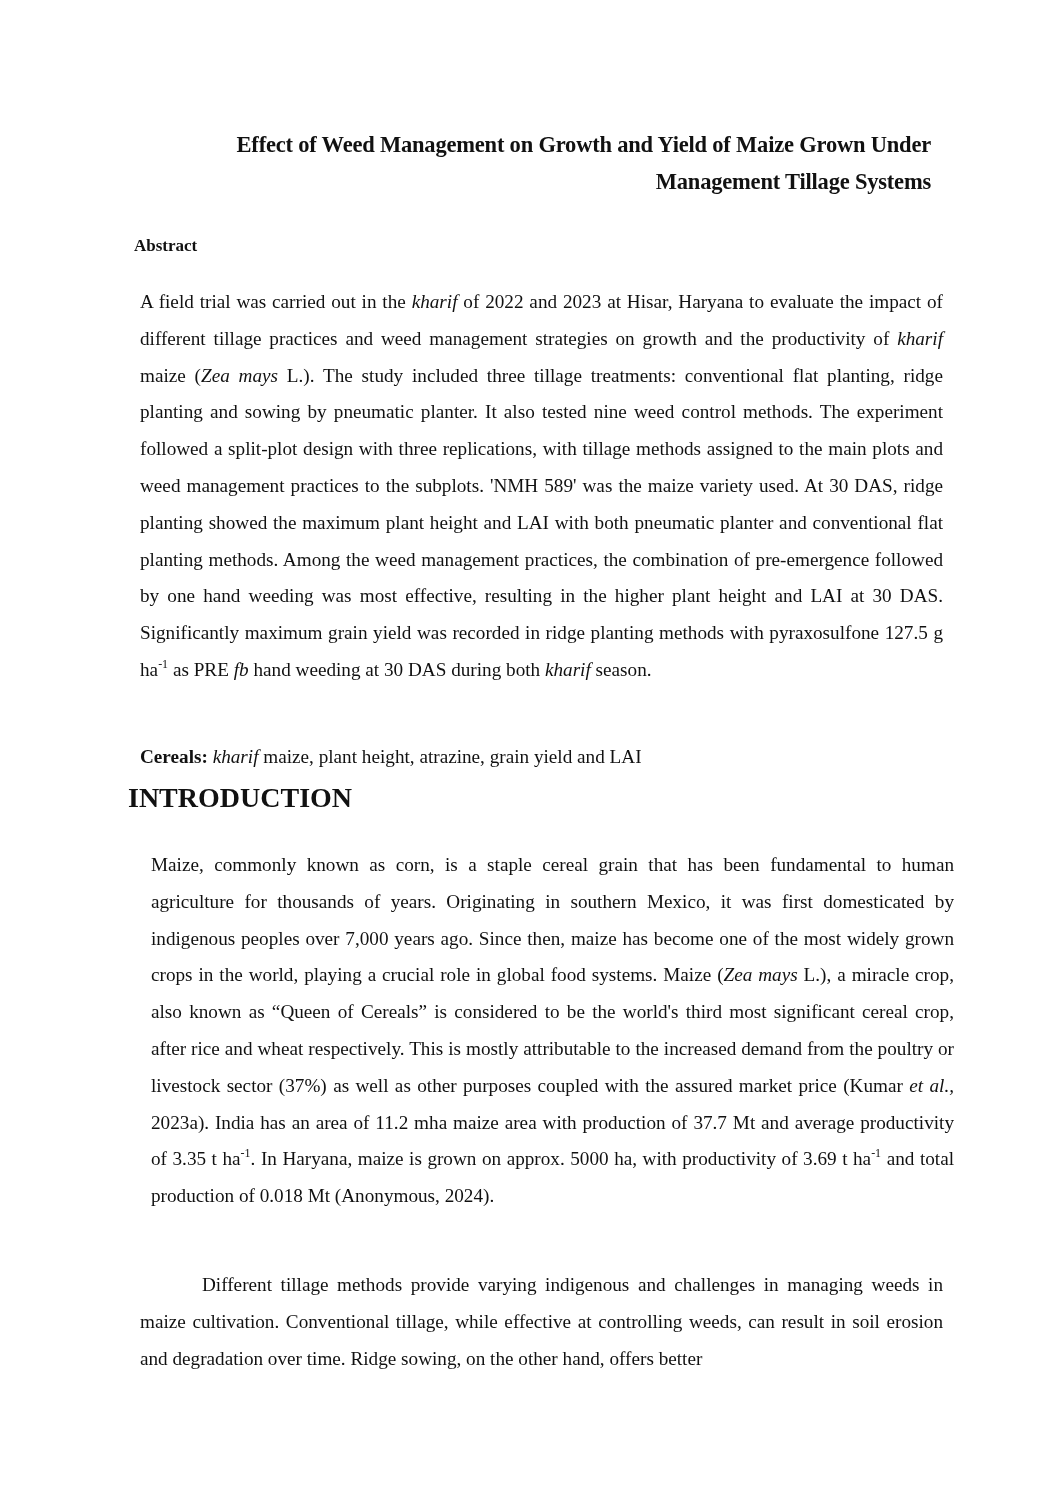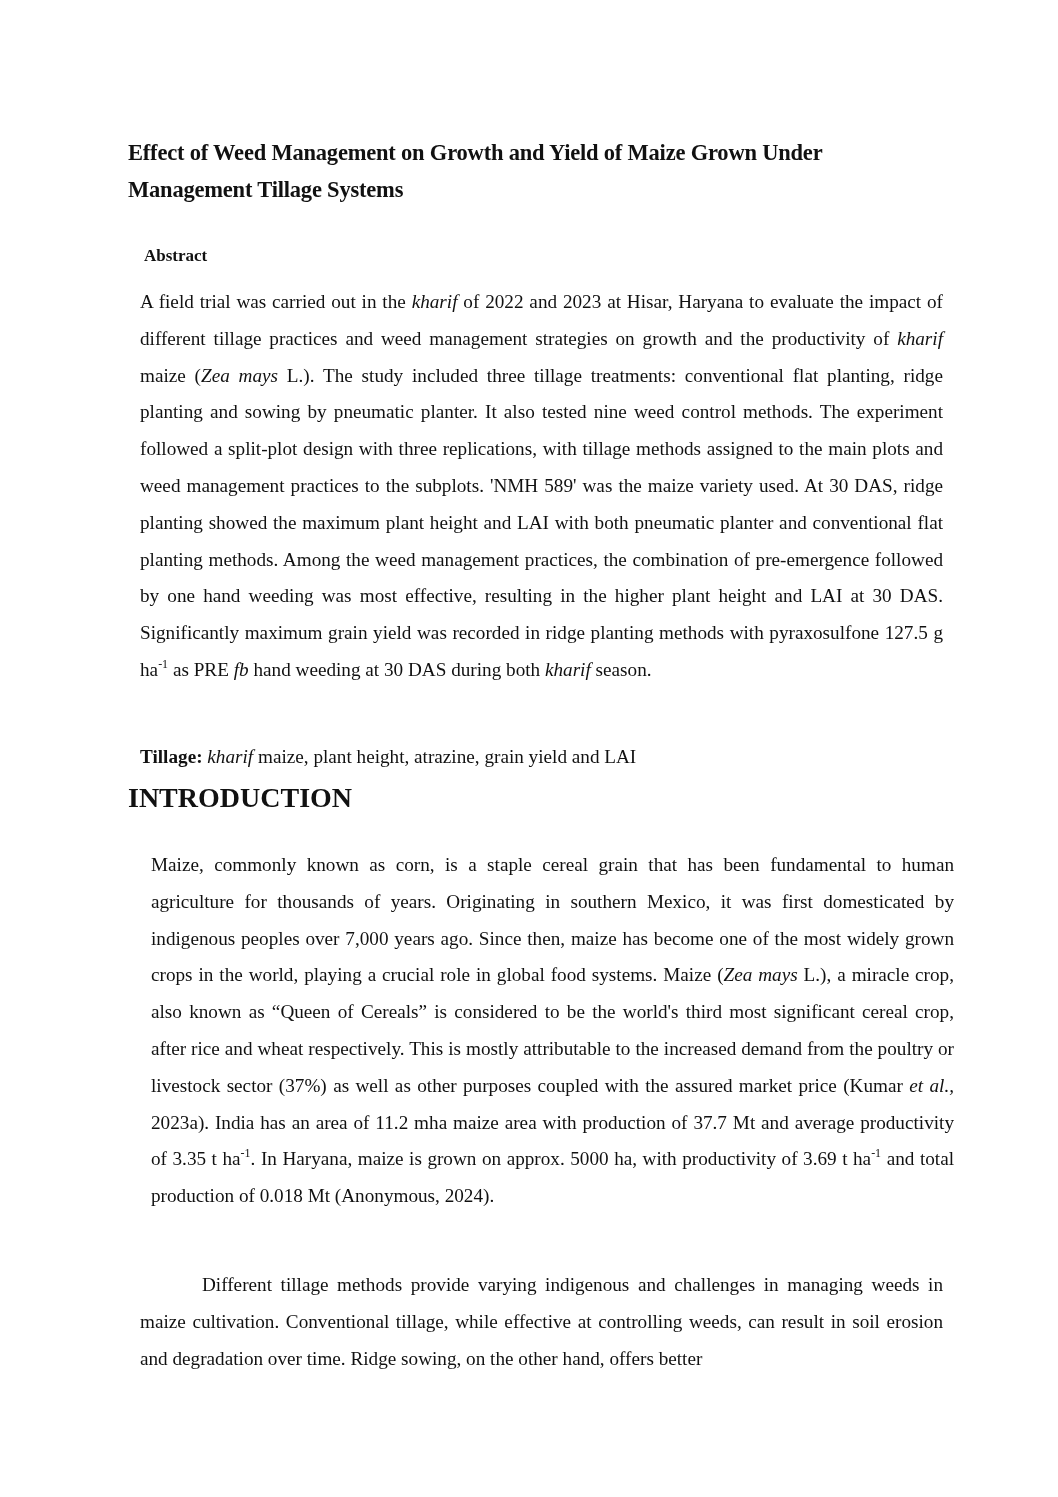--- a/index.html
+++ b/index.html
@@ -3,26 +3,26 @@
 <meta charset="utf-8">
 <style>
   html, body { margin: 0; padding: 0; background: #ffffff; }
   body { width: 1058px; height: 1497px; position: relative; overflow: hidden; }
   .page {
     position: absolute; left: 128px; top: 0; width: 803px;
     font-family: "Liberation Serif", "DejaVu Serif", serif;
     color: #111111;
   }
   .title {
-    margin: 0; position: absolute; top: 134px; left: 0; width: 803px;
-    text-align: left; font-weight: bold; font-size: 22.5px; line-height: 37px;
+    margin: 0; position: absolute; top: 126px; left: 0; width: 803px;
+    text-align: right; font-weight: bold; font-size: 22.5px; line-height: 37px;
     letter-spacing: -0.2px;
   }
   .abstract-label {
-    position: absolute; top: 229px; left: 0; margin: 16px;
+    position: absolute; top: 229px; left: 0; margin: 6px;
     font-weight: bold; font-size: 17px; line-height: 22px;
   }
   .body-text {
     margin: 12px; font-size: 19.2px; line-height: 36.8px; text-align: justify;
     text-align-last: left;
   }
   .abstract-text { position: absolute; top: 272px; left: 0; width: 803px; }
   .keywords { position: absolute; top: 727px; left: 0; width: 803px; text-align: left; }
   .kw-label { font-weight: bold; }
   .section-heading {
@@ -40,20 +40,20 @@
 <div class="page">
   <h1 class="title">
     <span>Effect of Weed Management on Growth and Yield of Maize Grown Under</span><br>
     <span>Management Tillage Systems</span>
   </h1>
 
   <h3 class="abstract-label">Abstract</h3>
 
   <p class="body-text abstract-text"><span>A field trial was carried out in the </span><i>kharif</i><span> of 2022 and 2023 at Hisar, Haryana to evaluate the impact of different tillage practices and weed management strategies on growth and the productivity of </span><i>kharif</i><span> maize (</span><i>Zea mays</i><span> L.). The study included three tillage treatments: conventional flat planting, ridge planting and sowing by pneumatic planter. It also tested nine weed control methods. The experiment followed a split-plot design with three replications, with tillage methods assigned to the main plots and weed management practices to the subplots. 'NMH 589' was the maize variety used. At 30 DAS, ridge planting showed the maximum plant height and LAI with both pneumatic planter and conventional flat planting methods. Among the weed management practices, the combination of pre-emergence followed by one hand weeding was most effective, resulting in the higher plant height and LAI at 30 DAS. Significantly maximum grain yield was recorded in ridge planting methods with pyraxosulfone 127.5 g ha</span><sup>-1</sup><span> as PRE </span><i>fb</i><span> hand weeding at 30 DAS during both </span><i>kharif</i><span> season.</span></p>
 
-  <p class="body-text keywords"><span class="kw-label">Tillage:</span> <i>kharif</i><span> maize, plant height, atrazine, grain yield and LAI</span></p>
+  <p class="body-text keywords"><span class="kw-label">Cereals:</span> <i>kharif</i><span> maize, plant height, atrazine, grain yield and LAI</span></p>
 
   <h2 class="section-heading">INTRODUCTION</h2>
 
   <p class="body-text intro-p1"><span>Maize, commonly known as corn, is a staple cereal grain that has been fundamental to human agriculture for thousands of years. Originating in southern Mexico, it was first domesticated by indigenous peoples over 7,000 years ago. Since then, maize has become one of the most widely grown crops in the world, playing a crucial role in global food systems. Maize (</span><i>Zea mays</i><span> L.), a miracle crop, also known as “Queen of Cereals” is considered to be the world's third most significant cereal crop, after rice and wheat respectively. This is mostly attributable to the increased demand from the poultry or livestock sector (37%) as well as other purposes coupled with the assured market price (Kumar </span><i>et al.,</i><span> 2023a). India has an area of 11.2 mha maize area with production of 37.7 Mt and average productivity of 3.35 t ha</span><sup>-1</sup><span>. In Haryana, maize is grown on approx. 5000 ha, with productivity of 3.69 t ha</span><sup>-1</sup><span> and total production of 0.018 Mt (Anonymous, 2024).</span></p>
 
   <p class="body-text intro-p2">Different tillage methods provide varying indigenous and challenges in managing weeds in maize cultivation. Conventional tillage, while effective at controlling weeds, can result in soil erosion and degradation over time. Ridge sowing, on the other hand, offers better</p>
 </div>
 
 </body></html>

